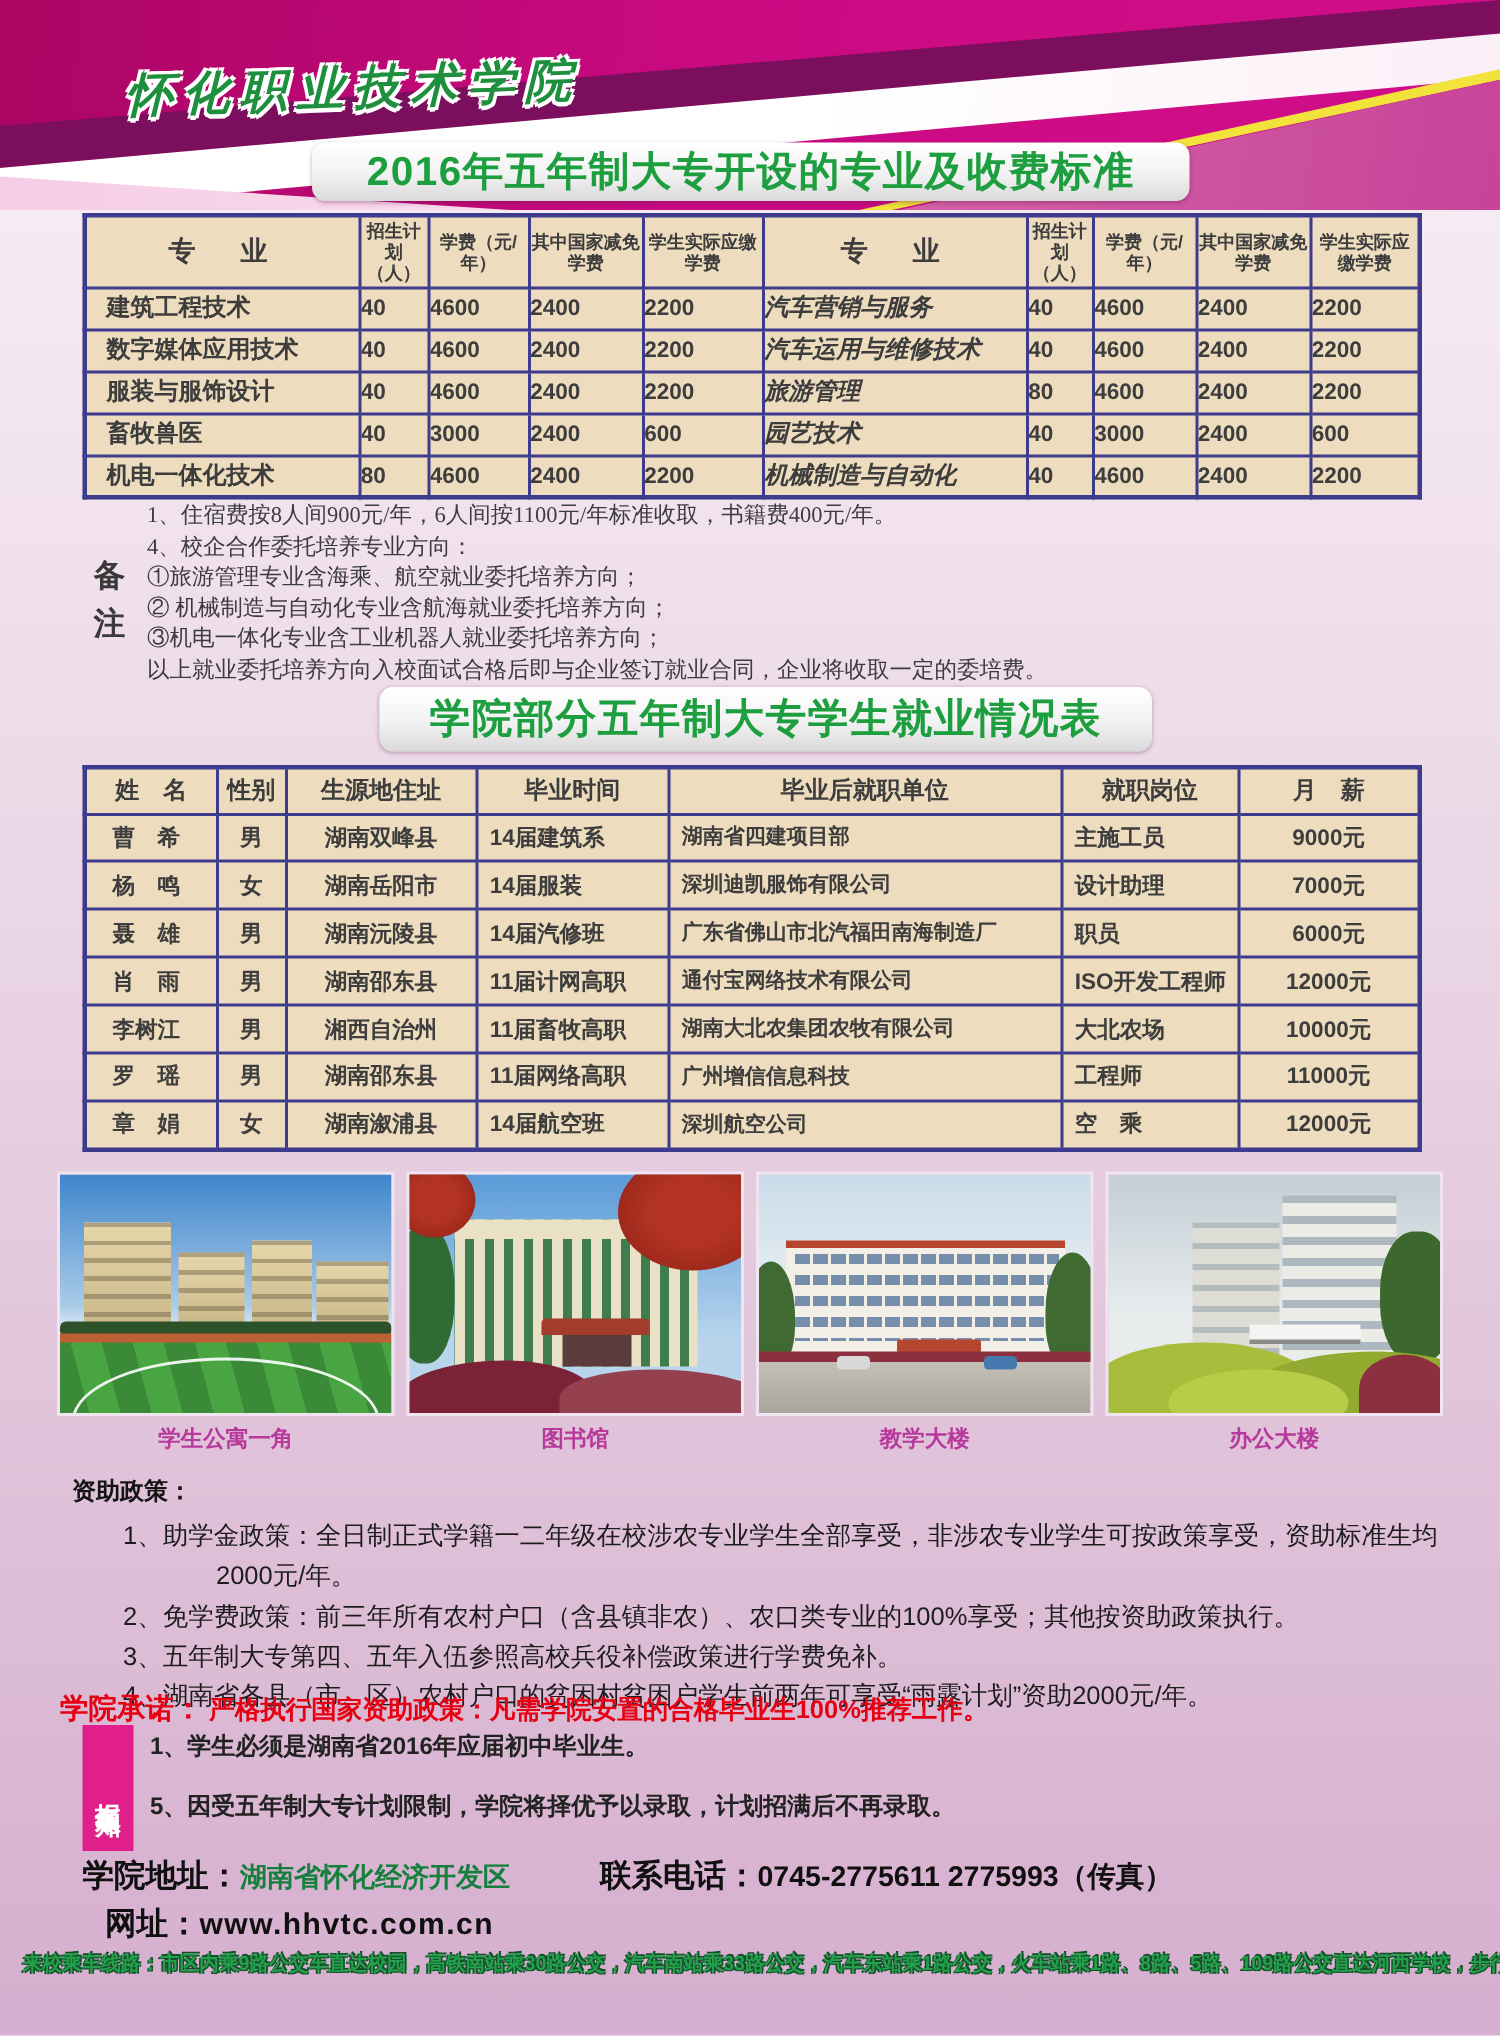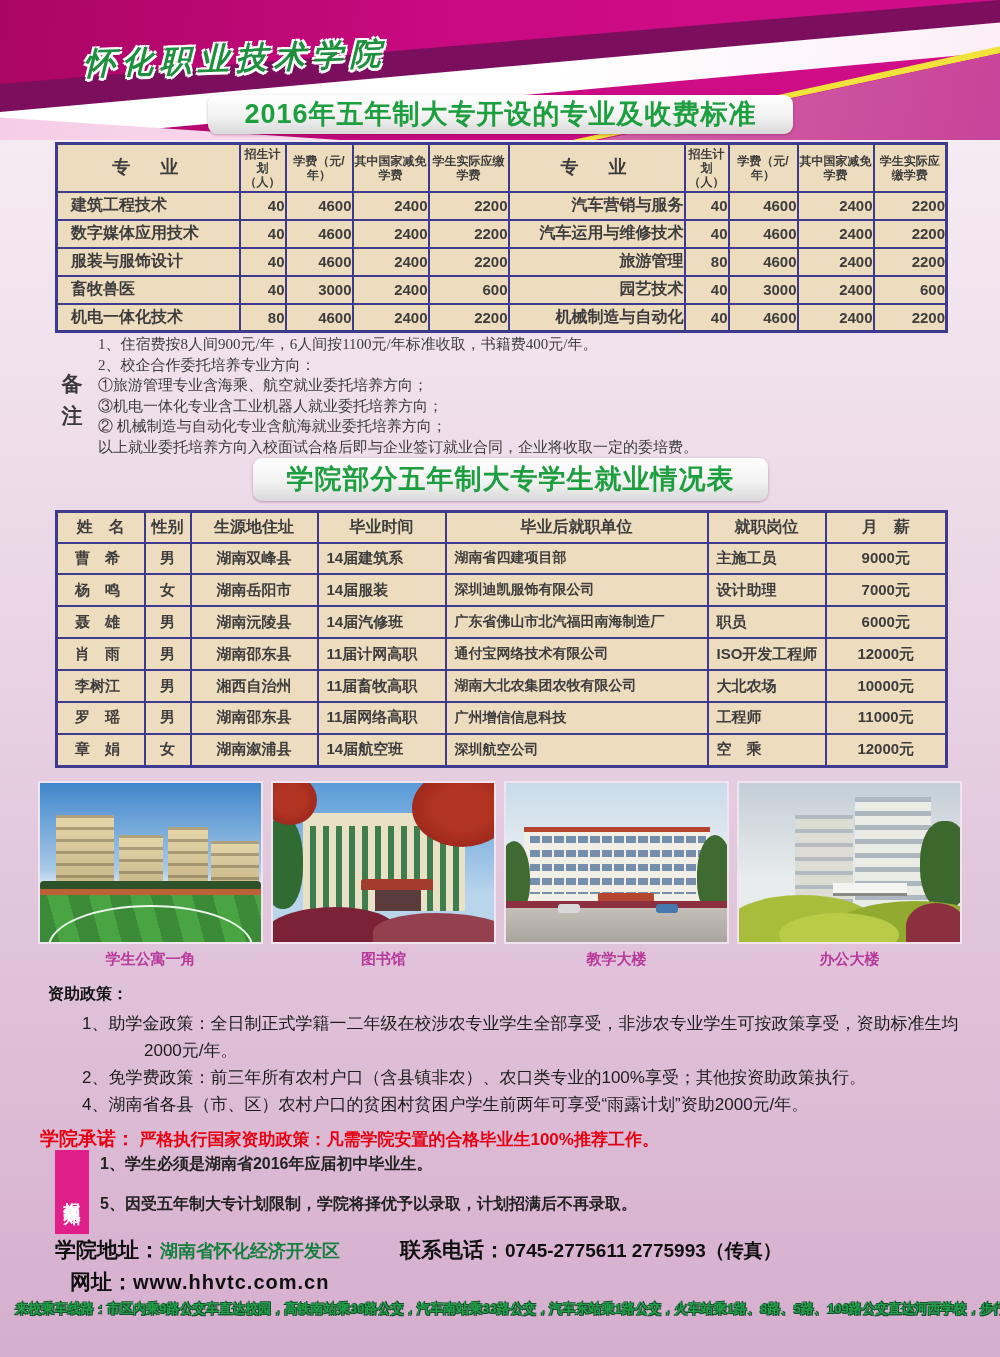--- a/index.html
+++ b/index.html
@@ -41,23 +41,23 @@
   .title-emp  { left:253px; top:458px; width:515px; height:43px; line-height:43px; font-size:27px; letter-spacing:1px; }
 
   
   table { border-collapse:collapse; table-layout:fixed; background:#eedcbf; }
   th, td { border:2px solid #3c3b8e; color:#3d3d3d; overflow:hidden; }
   .fees { position:absolute; left:55px; top:142px; width:890px; border:3px solid #3c3b8e; }
   .fees thead tr { height:48px; }
   .fees tbody tr { height:28px; }
   .fees th { font-size:12px; font-weight:700; line-height:1.18; padding:0 1px; text-align:center; }
   .fees th.h-major { font-size:18px; letter-spacing:6px; }
-  .fees td { font-size:15px; text-align:right; font-weight:600; }
+  .fees td { font-size:15px; text-align:left; font-weight:600; }
   .fees td:nth-child(1) { text-align:left; padding-left:13px; font-size:16px; }
-  .fees td:nth-child(6) { font-size:16px; }
+  .fees td:nth-child(6) { font-size:16px;font-style:italic; }
   .emp { position:absolute; left:55px; top:510px; width:890px; height:258px; border:3px solid #3c3b8e; }
   .emp thead tr { height:31px; }
   .emp th { font-size:16px; font-weight:700; text-align:center;margin-top:21px; }
   .emp td { font-size:15px; font-weight:600; text-align:center; }
   .emp td:nth-child(1) { text-align:left; padding-left:17px; }
   .emp td:nth-child(4), .emp td:nth-child(6) { text-align:left; padding-left:8px; }
   .emp td:nth-child(5) { text-align:left; padding-left:8px; font-size:14px; }
 
   
   .notes { position:absolute; left:40px; top:334px; width:915px; }
@@ -261,24 +261,24 @@
         <td>2400</td>
         <td>2200</td>
       </tr>
     </tbody>
 </table>
 
 <div class="notes">
   <div class="notes-label">备注</div>
   <div class="notes-body">
       <div class="note-line">1、住宿费按8人间900元/年，6人间按1100元/年标准收取，书籍费400元/年。</div>
-      <div class="note-line">2、校企合作委托培养专业方向：</div>
+      <div class="note-line">4、校企合作委托培养专业方向：</div>
       <div class="note-line">①旅游管理专业含海乘、航空就业委托培养方向；</div>
+      <div class="note-line">② 机械制造与自动化专业含航海就业委托培养方向；</div>
       <div class="note-line">③机电一体化专业含工业机器人就业委托培养方向；</div>
-      <div class="note-line">② 机械制造与自动化专业含航海就业委托培养方向；</div>
       <div class="note-line">以上就业委托培养方向入校面试合格后即与企业签订就业合同，企业将收取一定的委培费。</div>
     </div>
 </div>
 
 <div class="title-box title-emp">学院部分五年制大专学生就业情况表</div>
 
 <table class="emp">
   <colgroup>
     <col style="width:88px">
       <col style="width:46px">
@@ -416,20 +416,21 @@
   <div class="caption">图书馆</div>
   <div class="caption">教学大楼</div>
   <div class="caption">办公大楼</div>
 </div>
 
 <div class="aid">
   <div class="aid-title">资助政策：</div>
   <div>
       <div class="aid-item">1、助学金政策：全日制正式学籍一二年级在校涉农专业学生全部享受，非涉农专业学生可按政策享受，资助标准生均2000元/年。</div>
       <div class="aid-item">2、免学费政策：前三年所有农村户口（含县镇非农）、农口类专业的100%享受；其他按资助政策执行。</div>
+      <div class="aid-item">3、五年制大专第四、五年入伍参照高校兵役补偿政策进行学费免补。</div>
       <div class="aid-item">4、湖南省各县（市、区）农村户口的贫困村贫困户学生前两年可享受“雨露计划”资助2000元/年。</div>
     </div>
 </div>
 
 <div class="promise">
   <span class="promise-label">学院承诺：</span>
   <span class="promise-text">严格执行国家资助政策：凡需学院安置的合格毕业生100%推荐工作。</span>
 </div>
 
 <div class="reg-box">

